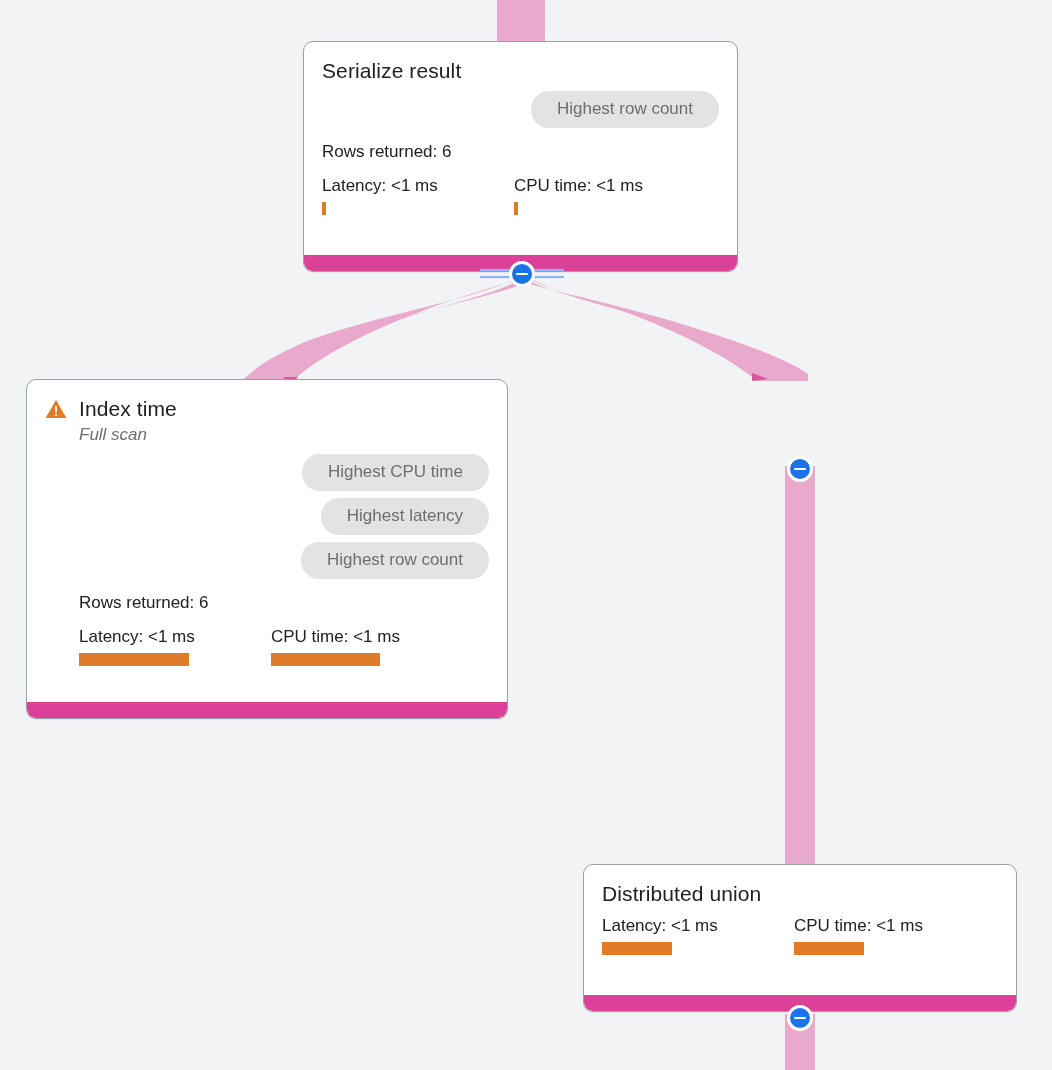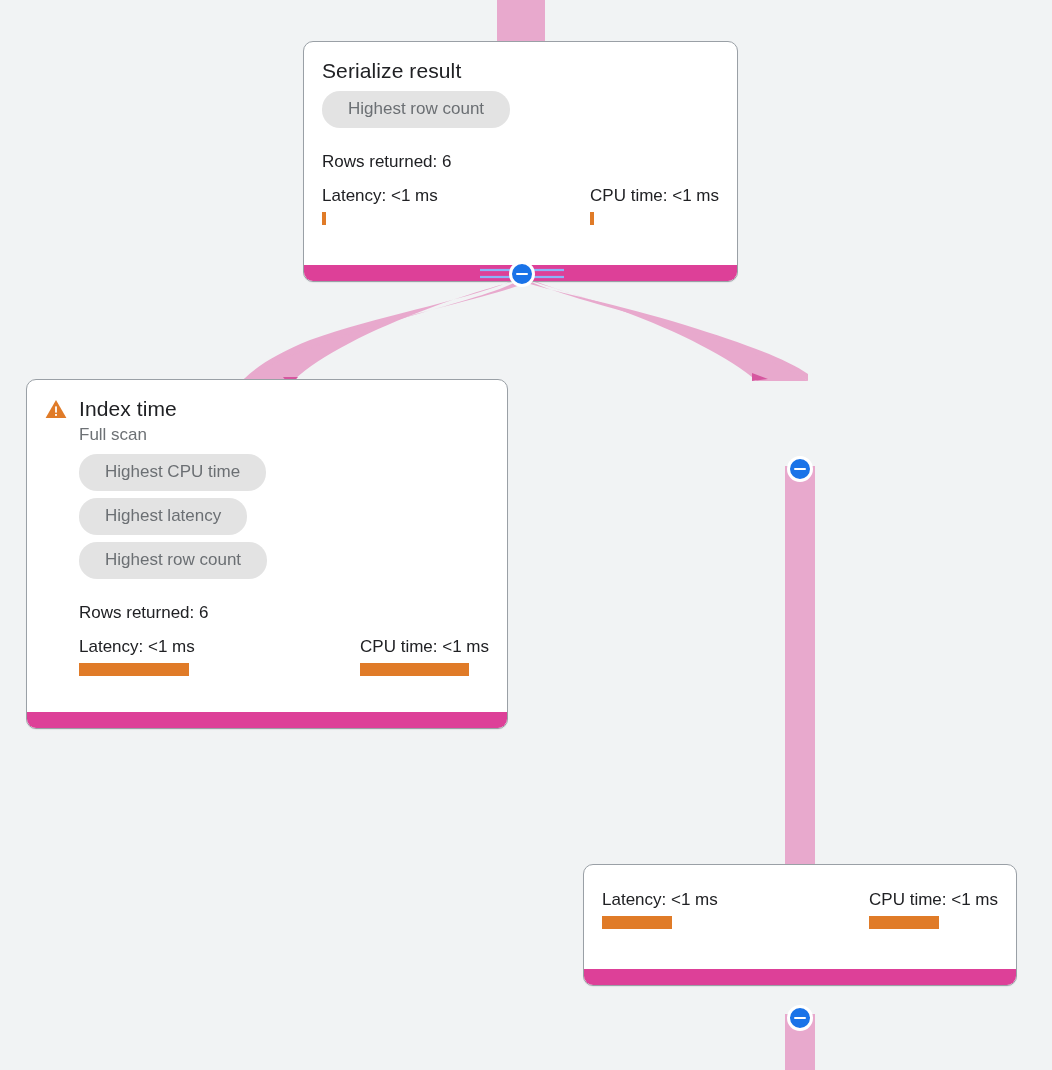--- a/index.html
+++ b/index.html
@@ -60,45 +60,46 @@
   }
   .node-subtitle {
     font-size: 17px;
     color: #202124;
     line-height: 24px;
     margin-top: 7px;
   }
   .node-subtitle.muted {
     color: #6d7175;
     margin-top: 1px;
+    font-style: italic;
   }
   .chip-list {
     margin-top: 7px;
+    text-align: right;
   }
   .chip {
     display: inline-block;
     background: #e3e3e3;
     color: #6b6f73;
     font-size: 17px;
     line-height: 20px;
     border-radius: 18px;
     padding: 8px 26px 9px 26px;
     margin-bottom: 7px;
   }
   .chip-row { display: block; }
   .rows-returned {
     font-size: 17px;
     color: #202124;
     line-height: 24px;
-    margin-top: 15px;
+    margin-top: 5px;
   }
   .metrics {
     display: flex;
     margin-top: 11px;
-    justify-content: space-between;
   }
   .metric {
     box-sizing: border-box;
   }
   .metric-label {
     font-size: 17px;
     color: #202124;
     line-height: 22px;
     white-space: nowrap;
   }
@@ -270,20 +271,23 @@
     </div>
     <div class="node-footer"></div>
   </div>
 
   <div class="toggle" style="left:787px; top:456px;">
     <span class="minus"></span>
   </div>
 
   <div class="node" id="node-distunion">
     <div class="node-body">
+      <div class="node-title-row">
+        <span class="node-title">Distributed union</span>
+      </div>
       <div class="metrics" style="margin-top:8px">
         <div class="metric" style="width:192px">
           <div class="metric-label">Latency: &lt;1 ms</div>
           <div class="metric-bar" style="width:70px"></div>
         </div>
         <div class="metric">
           <div class="metric-label">CPU time: &lt;1 ms</div>
           <div class="metric-bar" style="width:70px"></div>
         </div>
       </div>

